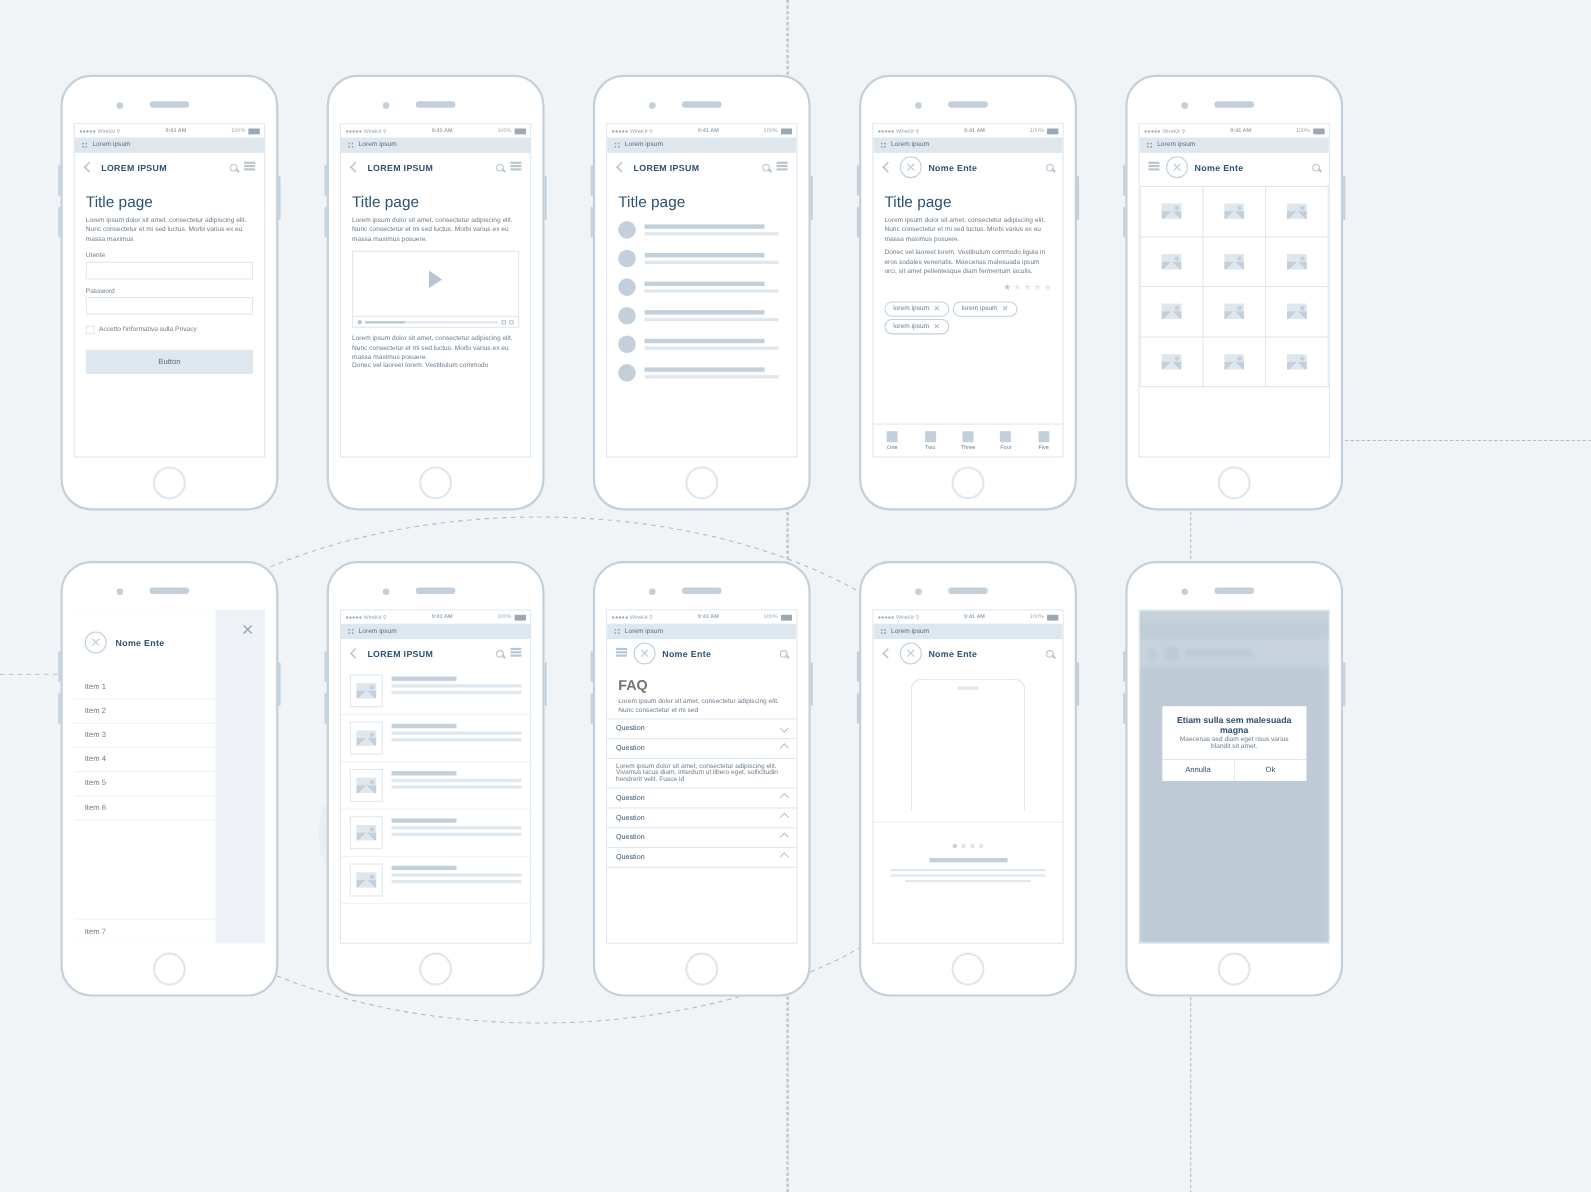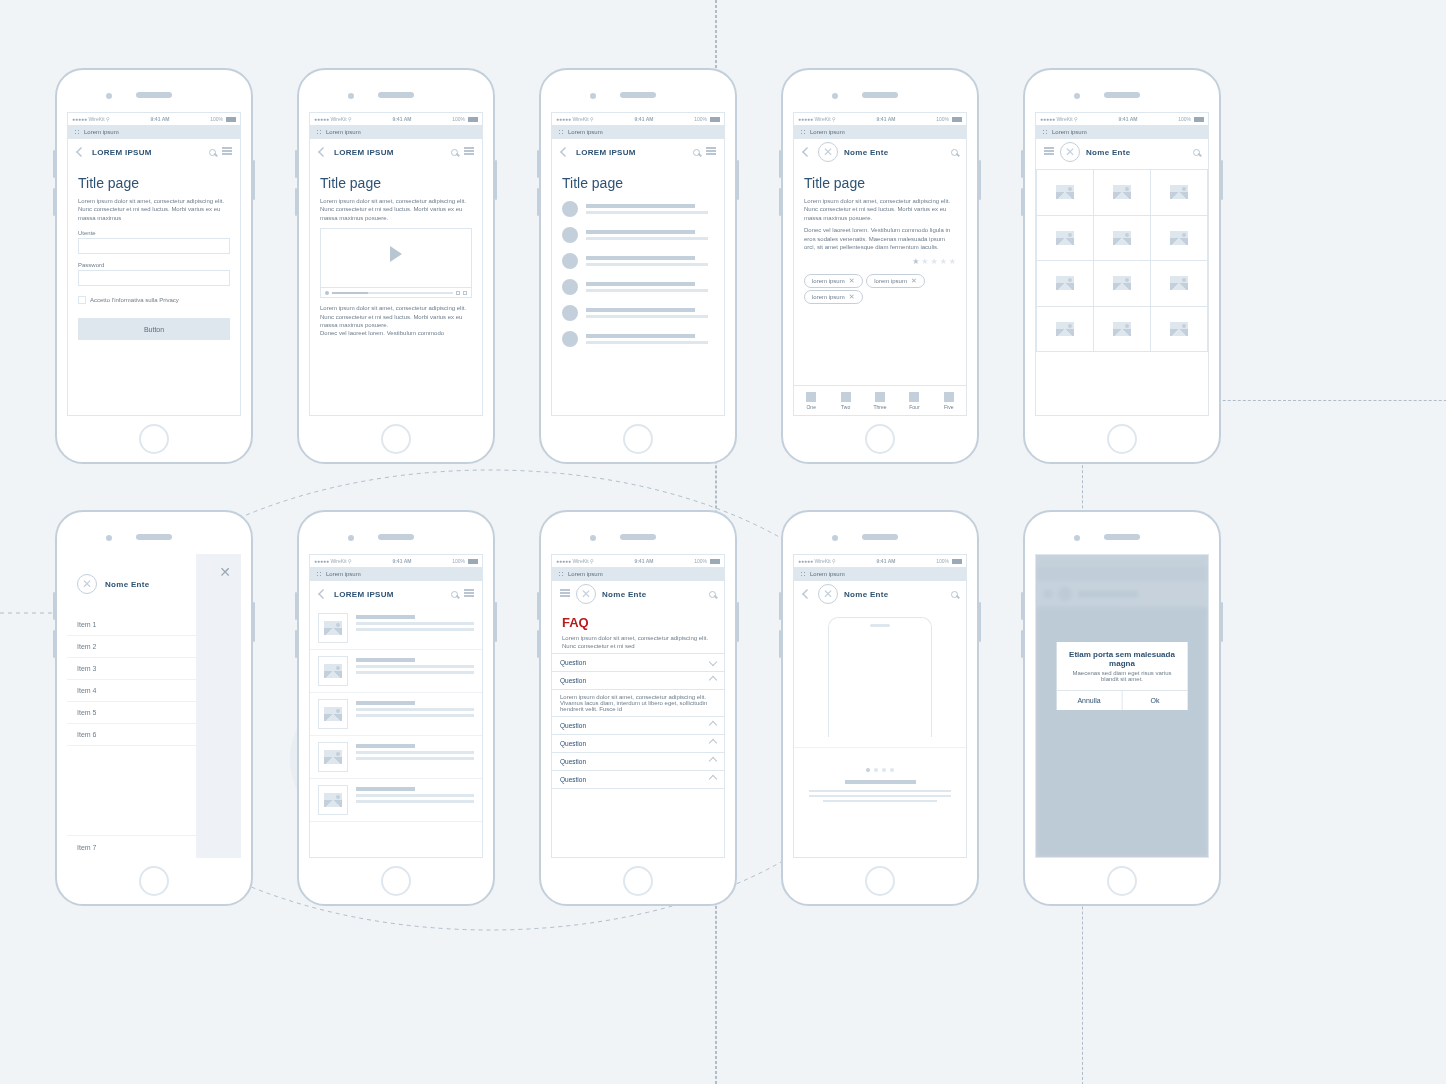--- a/index.html
+++ b/index.html
@@ -66,21 +66,21 @@
   .dbg { position:absolute; top:0; left:0; right:0; bottom:0; background:#eef2f6;}
   .dclose { position:absolute; top:10px; right:10px; font-size:14px; color:#9aa9b5;}
   .dhead { height:60px; display:flex; align-items:center; gap:8px; padding:0 10px;}
   .ditem { height:22px; border-bottom:1px solid #eef2f6; padding:0 10px; font-size:7px; color:#6d7d8b; display:flex; align-items:center;}
   .dbot { position:absolute; bottom:0; left:0; right:0; border-top:1px solid #eef2f6;}
   .tile { display:flex; gap:8px; padding:6px 8px; border-bottom:1px solid #eef2f6;}
   .tileimg { width:30px; height:30px; border:1px solid #dfe7ee; display:flex; align-items:center; justify-content:center;}
   .tilebars { flex:1; padding-top:2px;}
   .tilebars .bar1 {width:50%;}
   .tilebars .bars2 { height:3px; background:#dfe7ee; margin-top:3px;}
-  .faqh { font-size:13px; font-weight:900; color:#b91c1c; margin:4px 0;}
+  .faqh { font-size:13px; font-weight:900; color:#737373; margin:4px 0;}
   .acc { border-top:1px solid #dfe7ee;}
   .acc-item { border-bottom:1px solid #dfe7ee; padding:5px 8px; display:flex; justify-content:space-between; align-items:center; font-size:6.5px; color:#2e5273;}
   .acc-body { padding:4px 8px; font-size:6px; color:#6d7d8b; border-bottom:1px solid #dfe7ee;}
   .chev { width:6px; height:6px; border-right:1.5px solid #b9c6d1; border-bottom:1.5px solid #b9c6d1; transform:rotate(45deg);}
   .chev.up { transform:rotate(-135deg);}
   .onbimg { margin:10px auto; width:60%; height:120px; border:1px solid #dfe7ee; border-radius:10px 10px 0 0; border-bottom:none;}
   .onbimg::before{content:"";display:block;width:20px;height:3px;background:#dfe7ee;margin:6px auto;border-radius:2px;}
   .dots{ text-align:center; margin:4px 0;}
   .dot2{ display:inline-block; width:4px; height:4px; border-radius:50%; background:#dfe7ee; margin:0 2px;}
   .dot2.a{background:#c3d0db;}
@@ -648,21 +648,21 @@
       <div style="height:12px;background:#e5eaef;"></div>
       <div style="height:14px;background:#d2dbe3;"></div>
       <div style="height:26px;background:#eef2f6;display:flex;align-items:center;gap:6px;padding:0 8px;">
         <div style="width:8px;height:8px;background:#c3d0db;"></div>
         <div style="width:14px;height:14px;border-radius:50%;background:#c3d0db;"></div>
         <div style="width:60px;height:6px;background:#b9c6d1;"></div>
       </div>
     </div>
     <div class="bscreen"></div>
     <div class="modal">
-      <div class="mtitle">Etiam porta sem malesuada magna</div>
+      <div class="mtitle">Etiam sulla sem malesuada magna</div>
       <div class="mbody">Maecenas sed diam eget risus varius blandit sit amet.</div>
       <div class="mbtns">
         <div class="mbtn">Annulla</div>
         <div class="mbtn">Ok</div>
       </div>
     </div>
   </div>
   <div class="home"></div>
 </div>
 

